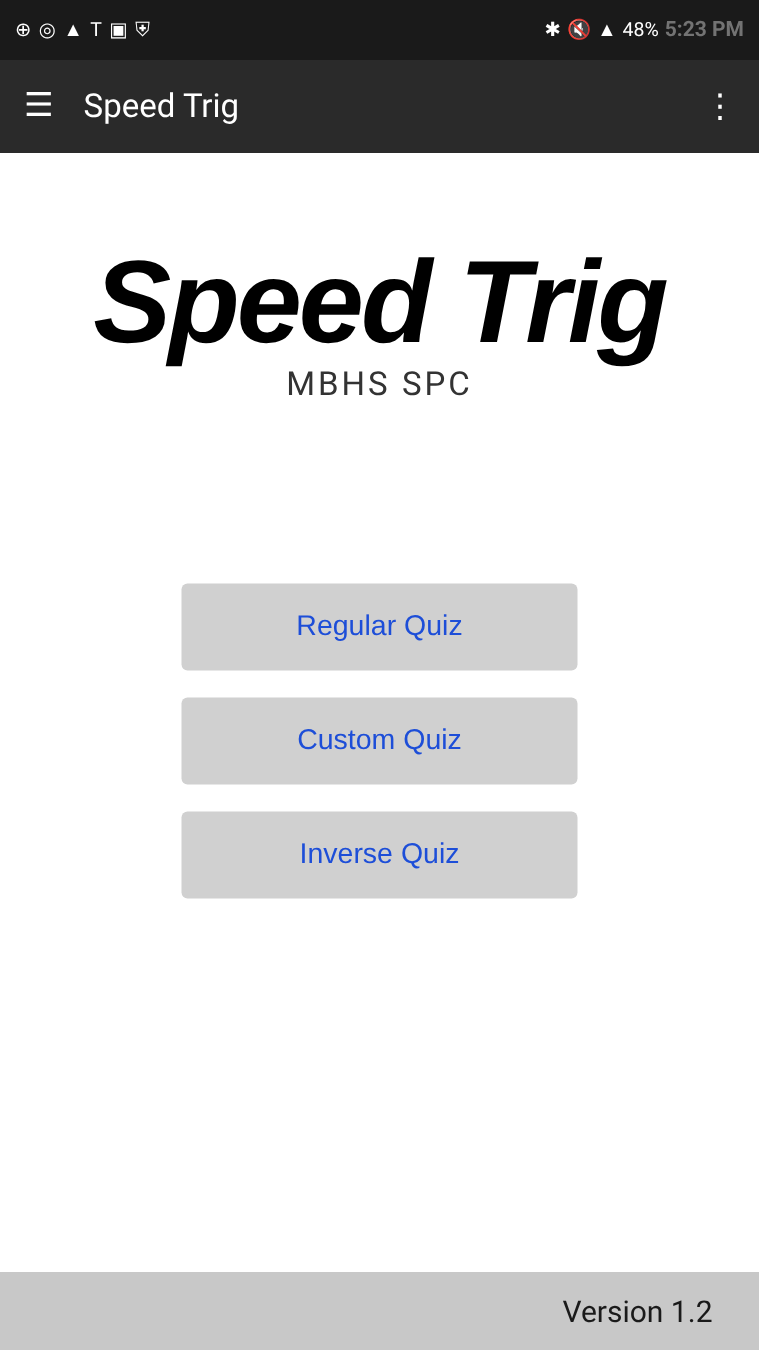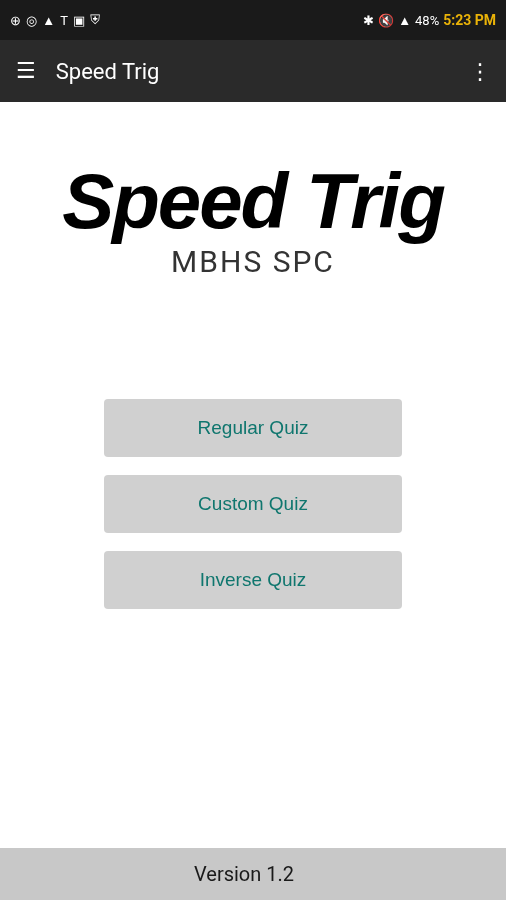--- a/index.html
+++ b/index.html
@@ -41,21 +41,21 @@
       align-items: center;
       gap: 4px;
     }
 
     .status-icon {
       color: #ffffff;
       font-size: 13px;
     }
 
     .status-time {
-      color: #eab308;
+      color: #737373;
       font-size: 14px;
       font-weight: bold;
     }
 
     
     .app-bar {
       width: 100%;
       height: 62px;
       background: #2a2a2a;
       display: flex;
@@ -107,61 +107,61 @@
       font-size: 78px;
       font-weight: 900;
       color: #000000;
       font-style: italic;
       letter-spacing: -2px;
       line-height: 1;
       font-family: Arial Black, Arial, sans-serif;
     }
 
     .logo-subtitle {
-      font-size: 30px;
+      font-size: 22px;
       color: #333333;
       font-weight: 400;
       letter-spacing: 2px;
       margin-top: 4px;
     }
 
     
     .buttons-container {
       display: flex;
       flex-direction: column;
       align-items: center;
       gap: 18px;
       width: 100%;
     }
 
     .quiz-button {
-      width: 298px;
+      width: 264px;
       height: 58px;
       background: #d0d0d0;
       border: none;
       border-radius: 4px;
       font-size: 19px;
-      color: #0f766e;
+      color: #1d4ed8;
       cursor: pointer;
       font-family: Arial, sans-serif;
       font-weight: 400;
       display: flex;
       align-items: center;
       justify-content: center;
     }
 
     
     .bottom-bar {
       width: 100%;
       height: 52px;
       background: #c8c8c8;
       display: flex;
       align-items: center;
-      justify-content: center;
-      padding-right: 18px;
+      justify-content: flex-end;
+      padding-right: 31px;
       flex-shrink: 0;
     }
 
     .version-text {
       font-size: 20px;
       color: #1a1a1a;
       font-weight: 400;
     }
   </style>
 </head>

